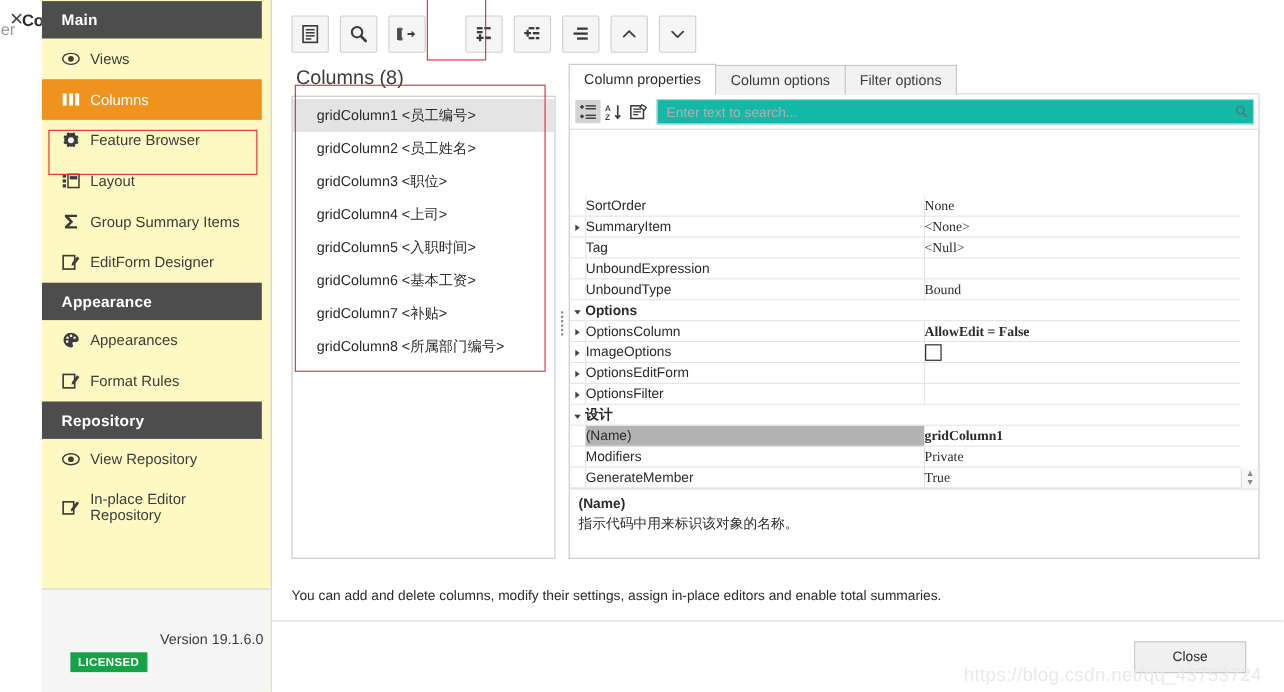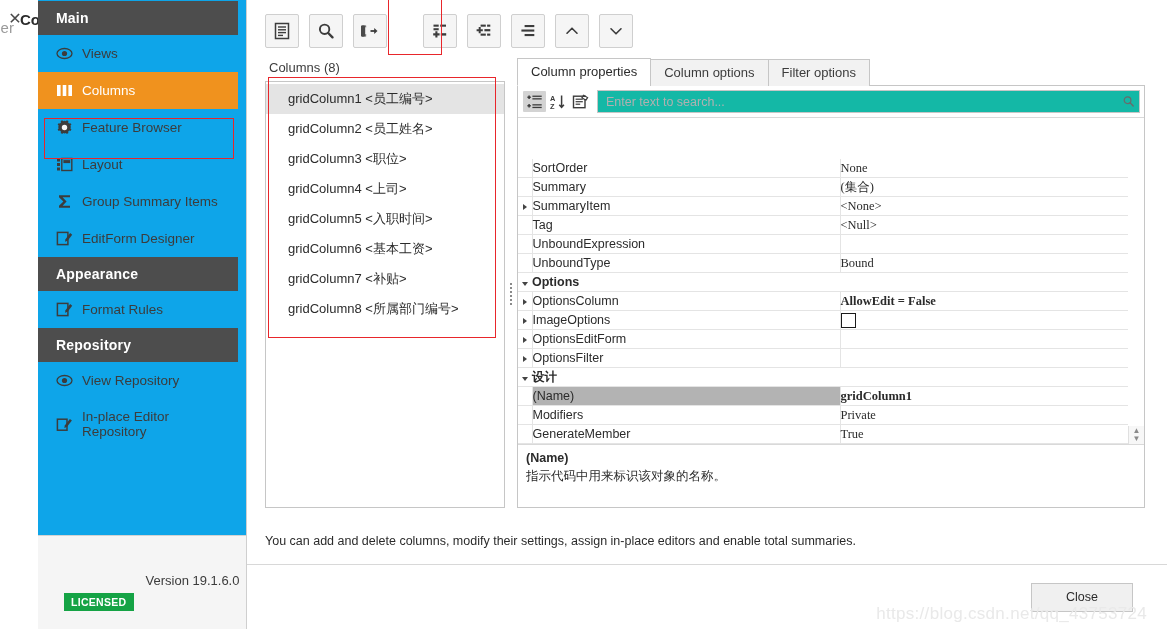--- a/index.html
+++ b/index.html
@@ -24,21 +24,21 @@
   .skin-icon{width:16px;height:16px;display:block;}
   .caret{font-size:8px;color:#555;}
   .glyph-sq{width:11px;height:11px;border:1.4px solid #4a4a4a;}
   .glyph-x{font-size:16px;color:#4a4a4a;line-height:1;}
 
   
   .body-row{flex:1 1 auto;display:flex;min-height:0;}
 
   
   .sidebar{
-    width:208px;flex:0 0 208px;background:#0ea5e9;
+    width:208px;flex:0 0 208px;background:#fef9c3;
     border-right:1px solid #cfcfcf;
     display:flex;flex-direction:column;position:relative;
   }
   .nav-scroll{flex:1 1 auto;overflow:hidden;padding-top:1px;}
   .nav-group{
     background:#4d4d4d;color:#ffffff;font-weight:bold;font-size:14px;
     padding:9px 0 9px 18px;letter-spacing:.2px;
     margin-right:8px;
   }
   .nav-item{
@@ -77,21 +77,21 @@
   .tbtn svg{display:block;}
   .tb-hl{
     position:absolute;left:141px;top:-1px;width:54px;height:56px;
     border:1.5px solid #e8262b;box-sizing:border-box;pointer-events:none;
   }
 
   .content{flex:1 1 auto;display:flex;min-height:0;padding:0 22px 0 18px;gap:0;}
 
   
   .colpanel{width:240px;flex:0 0 240px;display:flex;flex-direction:column;min-height:0;position:relative;}
-  .colpanel-label{font-size:13px;color:#3c3c3c;padding:2px 0 6px 4px;}
+  .colpanel-label{font-size:18px;color:#3c3c3c;padding:2px 0 6px 4px;}
   .collist{
     flex:1 1 auto;border:1px solid #c6c6c6;background:#fff;
     margin-bottom:22px;overflow:hidden;position:relative;padding-top:2px;
   }
   .col-item{
     padding:6px 0 6px 22px;font-size:13px;color:#2b2b2b;cursor:default;white-space:nowrap;
   }
   .col-item.selected{background:#e4e4e4;}
   .col-redbox{
     position:absolute;left:3px;top:19px;width:228px;height:261px;
@@ -282,20 +282,32 @@
             <svg width="17" height="17" viewBox="0 0 17 17">
                 <rect x="1.4" y="2.4" width="10.5" height="12.2" fill="none" stroke="#3c3c3c" stroke-width="1.5"></rect>
                 <path d="M9.5 9.2l4.6-6.1 2.1 1.6-4.6 6.1-2.6.9z" fill="#3c3c3c"></path>
               </svg>
           </span>
           <span class="lbl">EditForm Designer</span>
         </div>
 
         <div class="nav-group">Appearance</div>
 
+        <div class="nav-item">
+          <span class="ico">
+            <svg width="17" height="17" viewBox="0 0 17 17">
+                <path d="M8.5 1.4c3.9 0 7.1 2.7 7.1 6 0 2-1.7 2.6-3 2.6h-1.3c-.9 0-1.6.6-1.6 1.4 0 .4.2.7.4 1 .2.3.4.6.4 1 0 .8-.7 1.4-1.6 1.4-4 0-7.1-3-7.1-6.7S4.6 1.4 8.5 1.4z" fill="#3c3c3c"></path>
+                <circle cx="5.4" cy="6" r="1.2" fill="#f5f5f5"></circle>
+                <circle cx="8.6" cy="4.3" r="1.2" fill="#f5f5f5"></circle>
+                <circle cx="11.8" cy="6" r="1.2" fill="#f5f5f5"></circle>
+                <circle cx="5.1" cy="9.6" r="1.2" fill="#f5f5f5"></circle>
+              </svg>
+          </span>
+          <span class="lbl">Appearances</span>
+        </div>
 
         <div class="nav-item">
           <span class="ico">
             <svg width="17" height="17" viewBox="0 0 17 17">
                 <rect x="1.4" y="2.4" width="10.5" height="12.2" fill="none" stroke="#3c3c3c" stroke-width="1.5"></rect>
                 <path d="M9.5 9.2l4.6-6.1 2.1 1.6-4.6 6.1-2.6.9z" fill="#3c3c3c"></path>
               </svg>
           </span>
           <span class="lbl">Format Rules</span>
         </div>
@@ -482,25 +494,20 @@
                       <col style="width:308px">
                       <col>
                     </colgroup>
                   <tbody>
                     <tr>
                       <td class="expcol"></td>
                       <td class="namecol">SortOrder</td>
                       <td class="valcol">None</td>
                     </tr>
                     <tr>
-                      <td class="expcol"></td>
-                      <td class="namecol">Summary</td>
-                      <td class="valcol">(集合)</td>
-                    </tr>
-                    <tr>
                       <td class="expcol"><span class="tri tri-right"></span></td>
                       <td class="namecol">SummaryItem</td>
                       <td class="valcol">&lt;None&gt;</td>
                     </tr>
                     <tr>
                       <td class="expcol"></td>
                       <td class="namecol">Tag</td>
                       <td class="valcol">&lt;Null&gt;</td>
                     </tr>
                     <tr>

